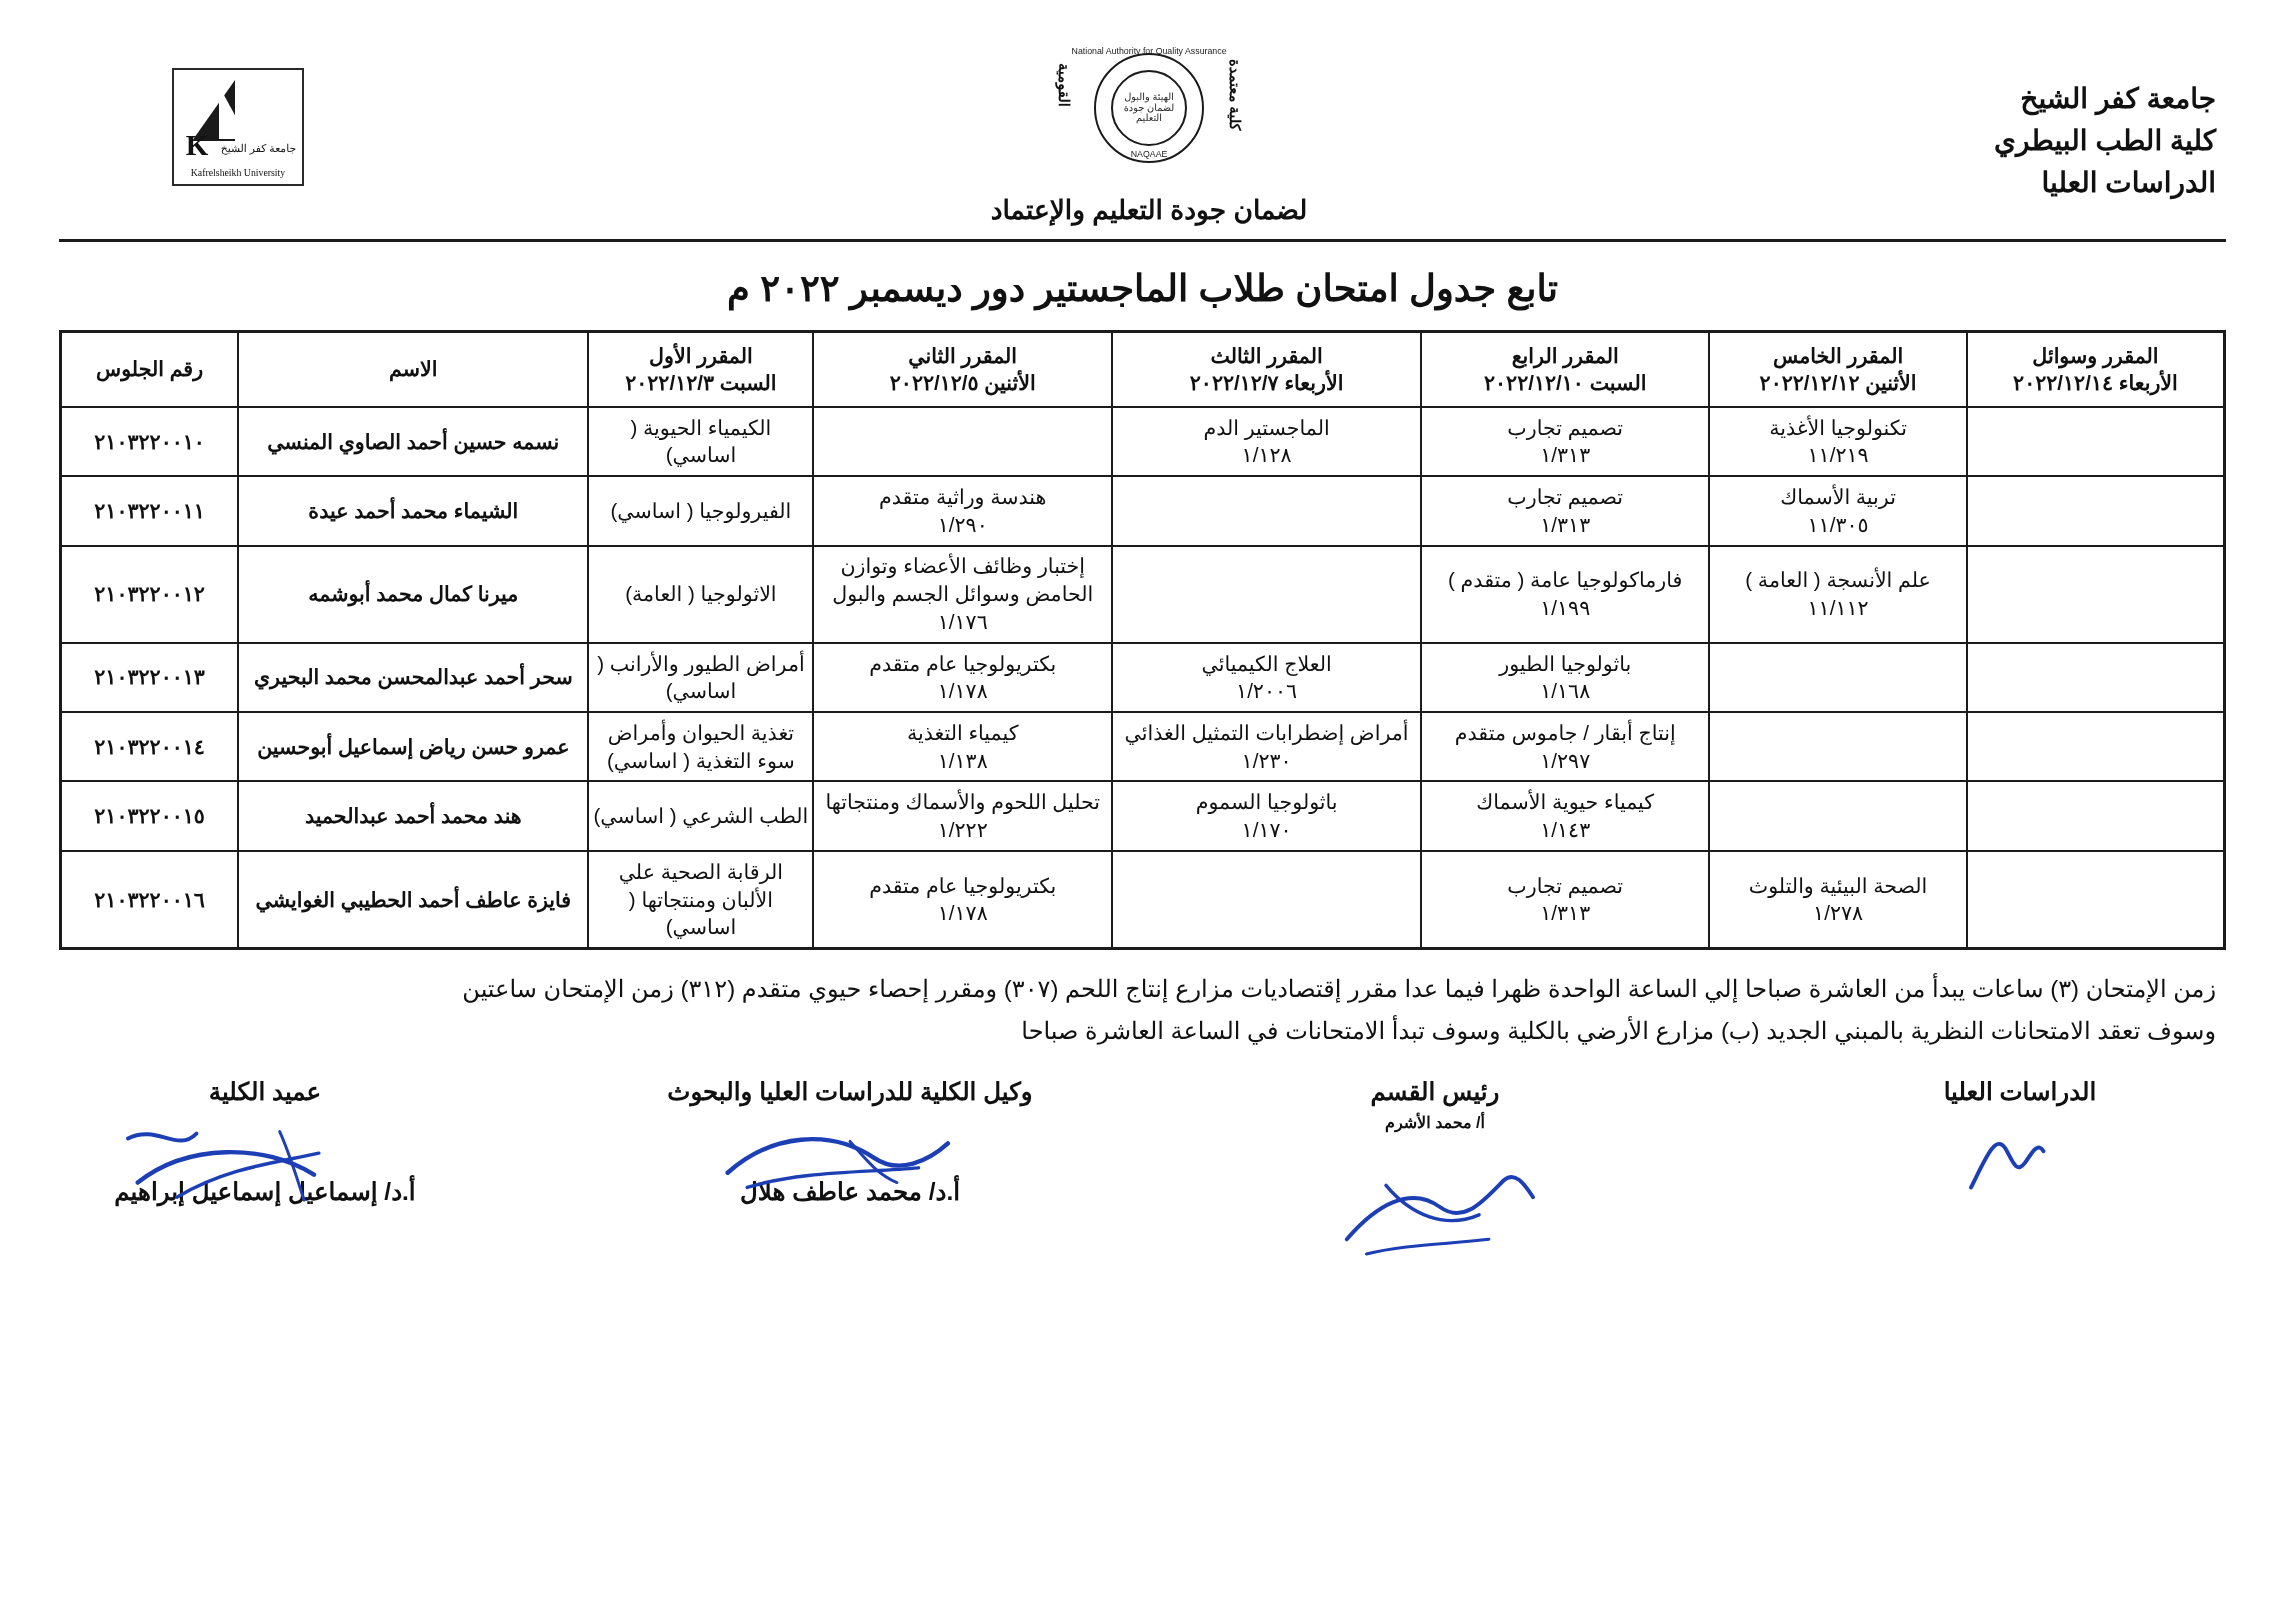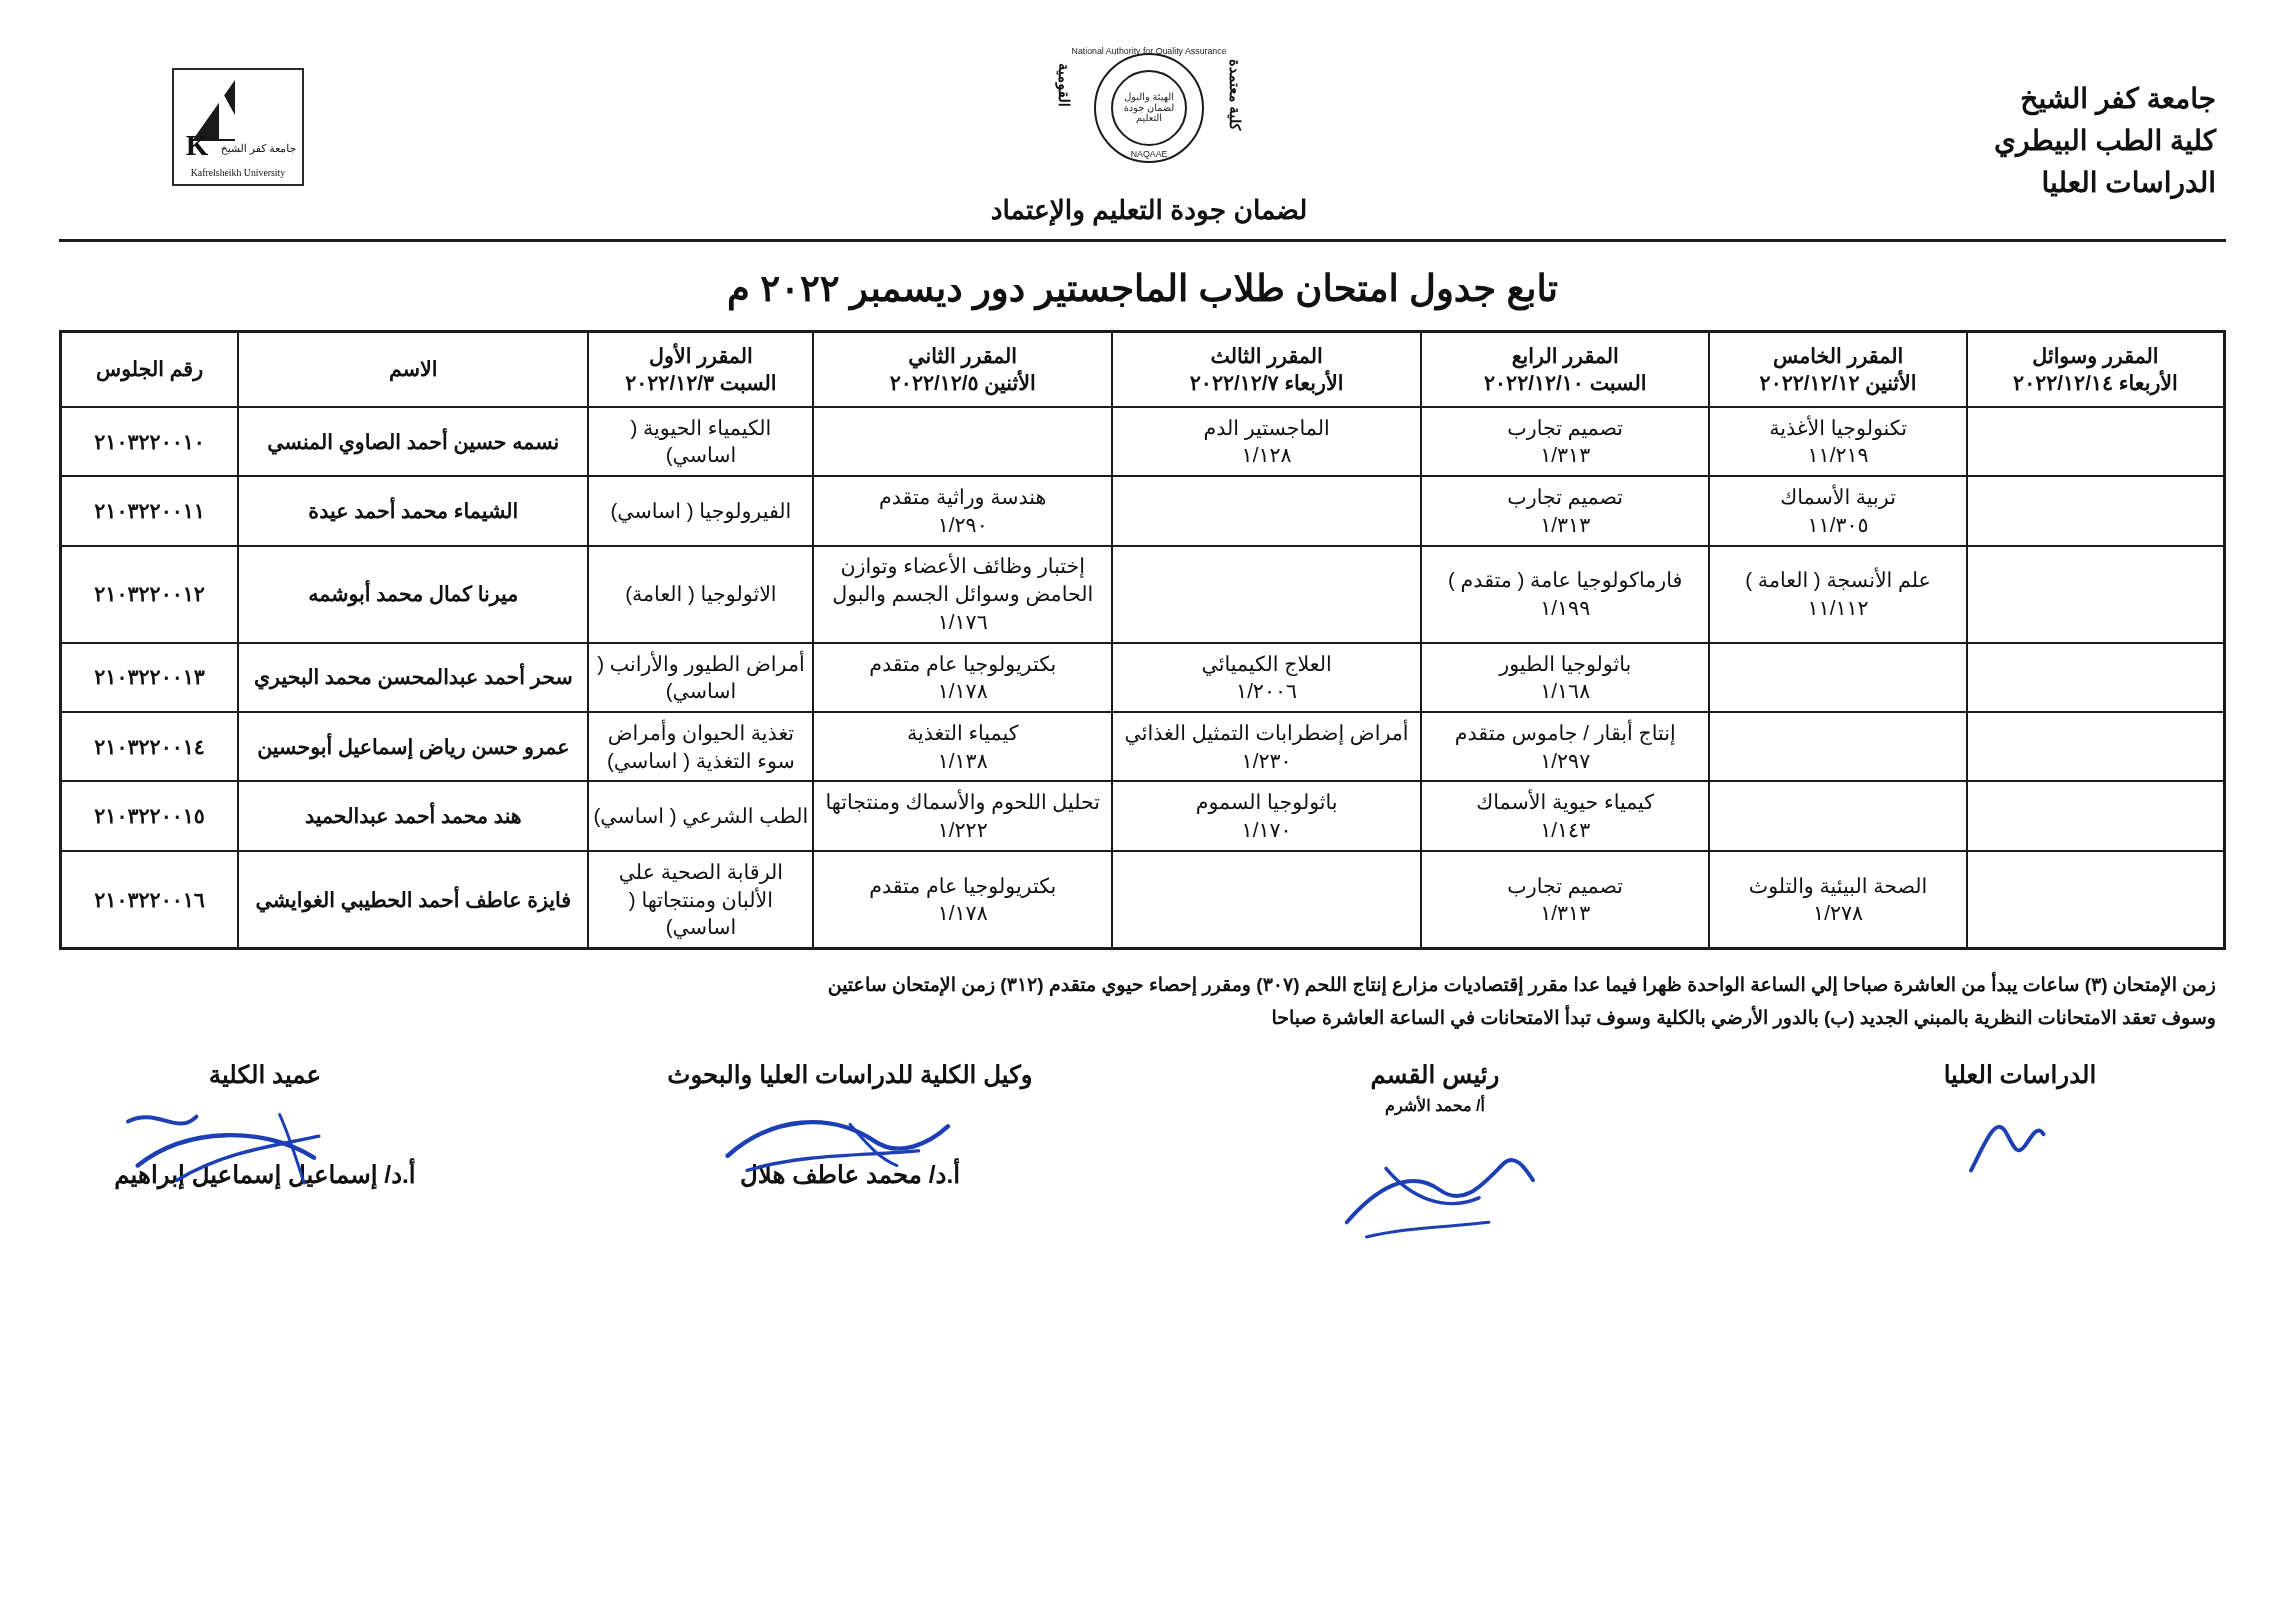--- a/index.html
+++ b/index.html
@@ -234,23 +234,23 @@
   .col-c2 { width: 284px; }
   .col-c3 { width: 294px; }
   .col-c4 { width: 274px; }
   .col-c5 { width: 245px; }
   .col-c6 { width: 245px; }
 
   
   .notes {
     margin: 17.6px 69px 0 69px;
     text-align: right;
-    font-size: 19px;
+    font-size: 24px;
     line-height: 1.75;
-    font-weight: bold;
+    font-weight: normal;
     color: #111;
   }
   .note-center {
     text-align: center;
     margin-top: 5.9px;
   }
 
   
   .signatures {
     display: flex;
@@ -583,21 +583,21 @@
           </td>
           <td class="name-cell">فايزة عاطف أحمد الحطيبي الغوايشي</td>
           <td class="seat-cell">٢١٠٣٢٢٠٠١٦</td>
         </tr>
       </tbody>
     </table>
   </div>
 
   <div class="notes">
     <div>زمن الإمتحان (٣) ساعات يبدأ من العاشرة صباحا إلي الساعة الواحدة ظهرا فيما عدا مقرر إقتصاديات مزارع إنتاج اللحم (٣٠٧) ومقرر إحصاء حيوي متقدم (٣١٢) زمن الإمتحان ساعتين</div>
-    <div>وسوف تعقد الامتحانات النظرية  بالمبني الجديد (ب) بالدور الأرضي بالكلية   وسوف تبدأ الامتحانات في الساعة العاشرة صباحا</div>
+    <div>وسوف تعقد الامتحانات النظرية  بالمبني الجديد (ب) مزارع الأرضي بالكلية   وسوف تبدأ الامتحانات في الساعة العاشرة صباحا</div>
   </div>
 
   <div class="signatures">
 
     <div class="sig">
       <div class="sig-title">الدراسات العليا</div>
       <div class="scribble">
         <svg viewBox="0 0 400 95" preserveAspectRatio="xMidYMid meet">
           <path d="M150 75 C165 45, 175 20, 185 35 C192 47, 196 62, 205 50 C212 40, 218 28, 224 38" stroke="#1d3fb5" stroke-width="4" fill="none" stroke-linecap="round"></path>
         </svg>

